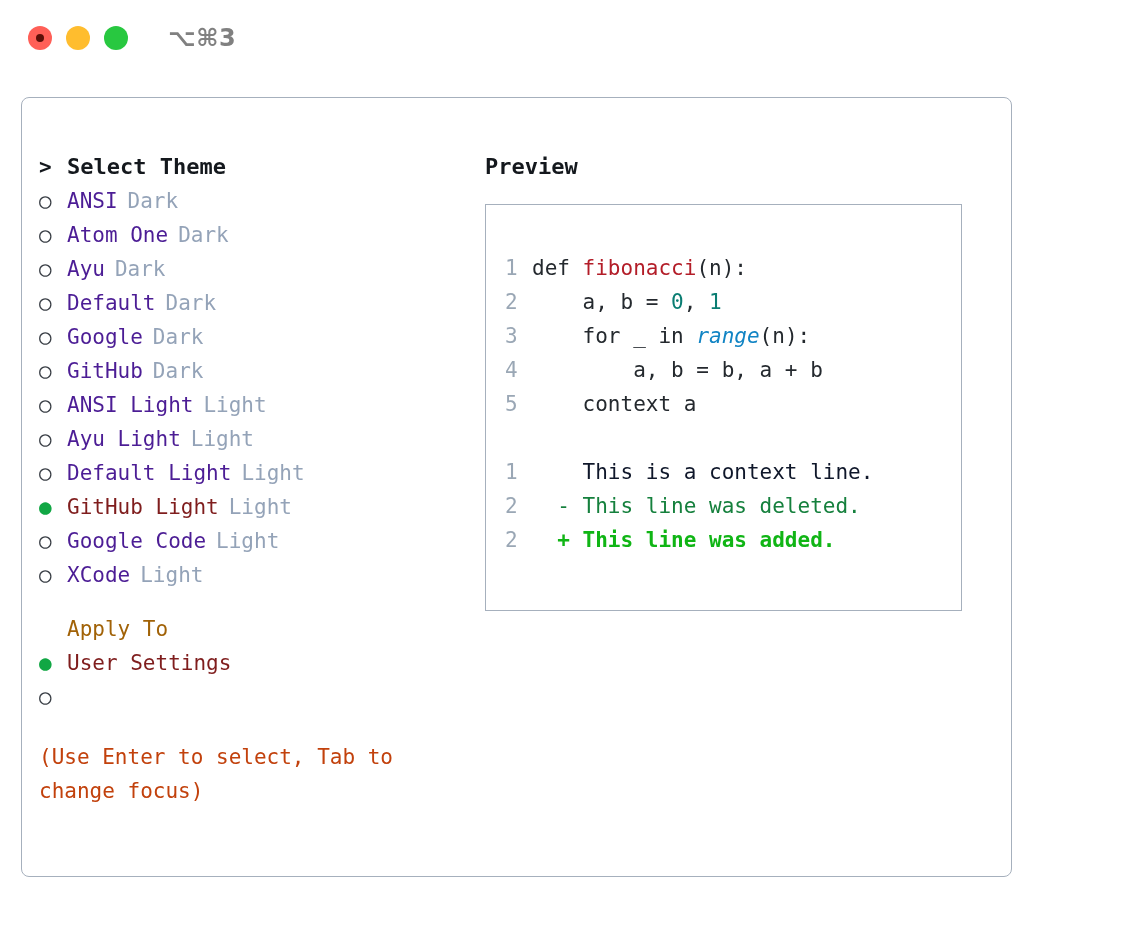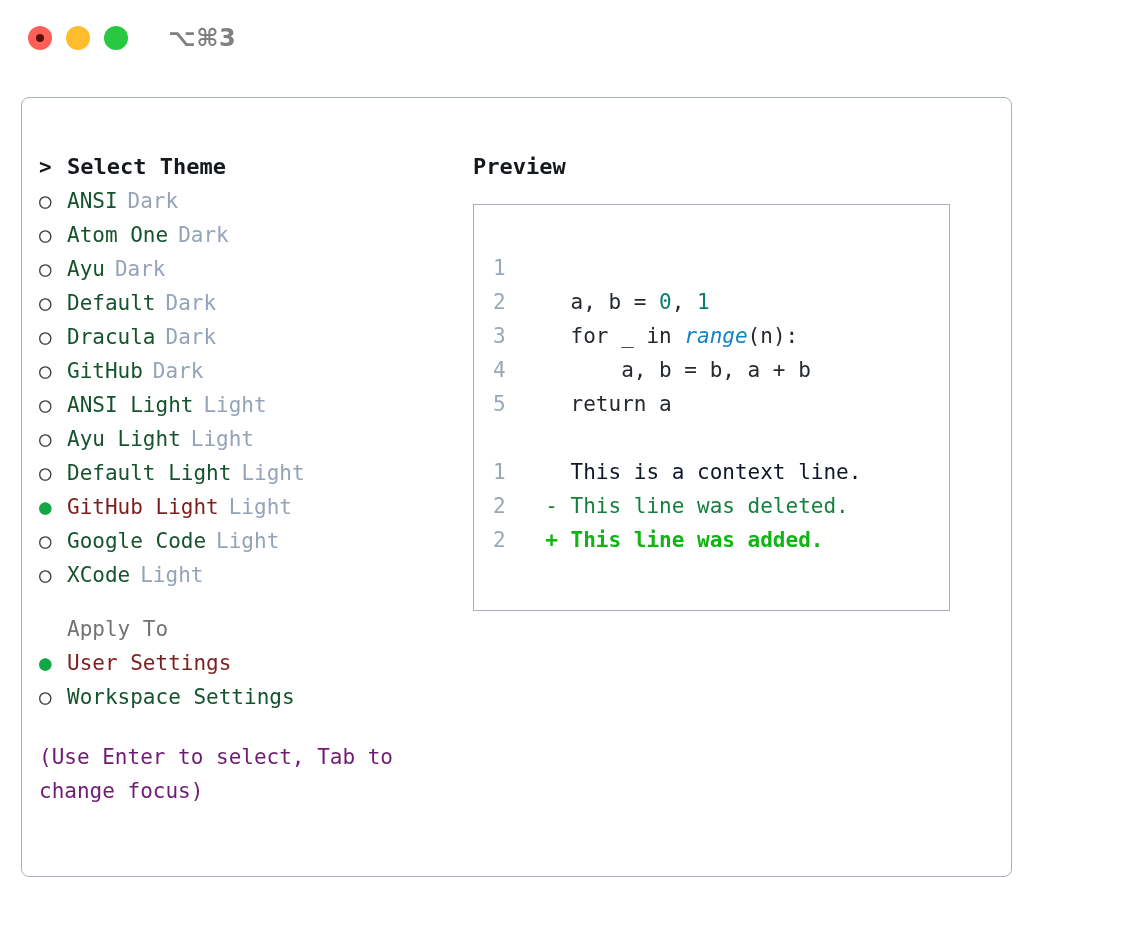--- a/index.html
+++ b/index.html
@@ -111,51 +111,51 @@
   }
   .marker.sel { color: #11a744; }
 
   .section-head {
     font-weight: bold;
     color: #14181d;
     font-size: 22px;
   }
   .section-head .marker { color: #14181d; font-weight: bold; }
 
-  .label { color: #14532d; }
+  .label { color: #4c1d95; }
   .label.sel { color: #7f1d1d; }
   .tag {
     color: #94a3b8;
     margin-left: 10px;
   }
 
   .spacer-sm { height: 20px; }
 
   .apply-head {
     font-size: 21px;
-    color: #737373;
+    color: #a16207;
     height: 34px;
     line-height: 34px;
     white-space: pre;
     padding-left: 28px;
   }
 
   .hint {
     margin-top: 26px;
     font-size: 21px;
-    color: #701a75;
+    color: #c2410c;
     line-height: 34px;
     width: 410px;
     white-space: normal;
   }
 
   
   .right-col {
     position: absolute;
-    left: 451px;
+    left: 463px;
     top: 52px;
     width: 500px;
   }
   .preview-title {
     font-size: 22px;
     font-weight: bold;
     color: #14181d;
     height: 34px;
     line-height: 34px;
     white-space: pre;
@@ -218,52 +218,52 @@
       <div class="row section-head">
         <span class="marker">&gt;</span>
         <span>Select Theme</span>
       </div>
 
       <div id="theme-list">
           <div class="row"><span class="marker">○</span><span class="label">ANSI</span><span class="tag">Dark</span></div>
           <div class="row"><span class="marker">○</span><span class="label">Atom One</span><span class="tag">Dark</span></div>
           <div class="row"><span class="marker">○</span><span class="label">Ayu</span><span class="tag">Dark</span></div>
           <div class="row"><span class="marker">○</span><span class="label">Default</span><span class="tag">Dark</span></div>
-          <div class="row"><span class="marker">○</span><span class="label">Dracula</span><span class="tag">Dark</span></div>
+          <div class="row"><span class="marker">○</span><span class="label">Google</span><span class="tag">Dark</span></div>
           <div class="row"><span class="marker">○</span><span class="label">GitHub</span><span class="tag">Dark</span></div>
           <div class="row"><span class="marker">○</span><span class="label">ANSI Light</span><span class="tag">Light</span></div>
           <div class="row"><span class="marker">○</span><span class="label">Ayu Light</span><span class="tag">Light</span></div>
           <div class="row"><span class="marker">○</span><span class="label">Default Light</span><span class="tag">Light</span></div>
           <div class="row"><span class="marker sel">●</span><span class="label sel">GitHub Light</span><span class="tag">Light</span></div>
           <div class="row"><span class="marker">○</span><span class="label">Google Code</span><span class="tag">Light</span></div>
           <div class="row"><span class="marker">○</span><span class="label">XCode</span><span class="tag">Light</span></div>
         </div>
 
       <div class="spacer-sm"></div>
 
       <div class="apply-head">Apply To</div>
 
       <div id="apply-list">
           <div class="row"><span class="marker sel">●</span><span class="label sel">User Settings</span></div>
-          <div class="row"><span class="marker">○</span><span class="label">Workspace Settings</span></div>
+          <div class="row"><span class="marker">○</span></div>
         </div>
 
       <div class="hint">(Use Enter to select, Tab to change focus)</div>
     </div>
 
     <div class="right-col">
       <div class="preview-title">Preview</div>
 
       <div class="preview-box">
         <div id="code-block">
-            <div class="code-line"><span class="ln">1</span></div>
+            <div class="code-line"><span class="ln">1</span><span class="code-txt"><span class="tok-plain">def </span><span class="tok-fn">fibonacci</span><span class="tok-plain">(n):</span></span></div>
             <div class="code-line"><span class="ln">2</span><span class="code-txt"><span class="tok-plain">    a, b = </span><span class="tok-num">0</span><span class="tok-plain">, </span><span class="tok-num">1</span></span></div>
             <div class="code-line"><span class="ln">3</span><span class="code-txt"><span class="tok-plain">    for _ in </span><span class="tok-call">range</span><span class="tok-plain">(n):</span></span></div>
             <div class="code-line"><span class="ln">4</span><span class="code-txt"><span class="tok-plain">        a, b = b, a + b</span></span></div>
-            <div class="code-line"><span class="ln">5</span><span class="code-txt"><span class="tok-plain">    return a</span></span></div>
+            <div class="code-line"><span class="ln">5</span><span class="code-txt"><span class="tok-plain">    context a</span></span></div>
           </div>
         <div class="gap-line"></div>
         <div id="diff-block">
             <div class="code-line"><span class="ln">1</span><span class="code-txt diff-ctx">    This is a context line.</span></div>
             <div class="code-line"><span class="ln">2</span><span class="code-txt diff-del">  - This line was deleted.</span></div>
             <div class="code-line"><span class="ln">2</span><span class="code-txt diff-add">  + This line was added.</span></div>
           </div>
       </div>
     </div>
 

